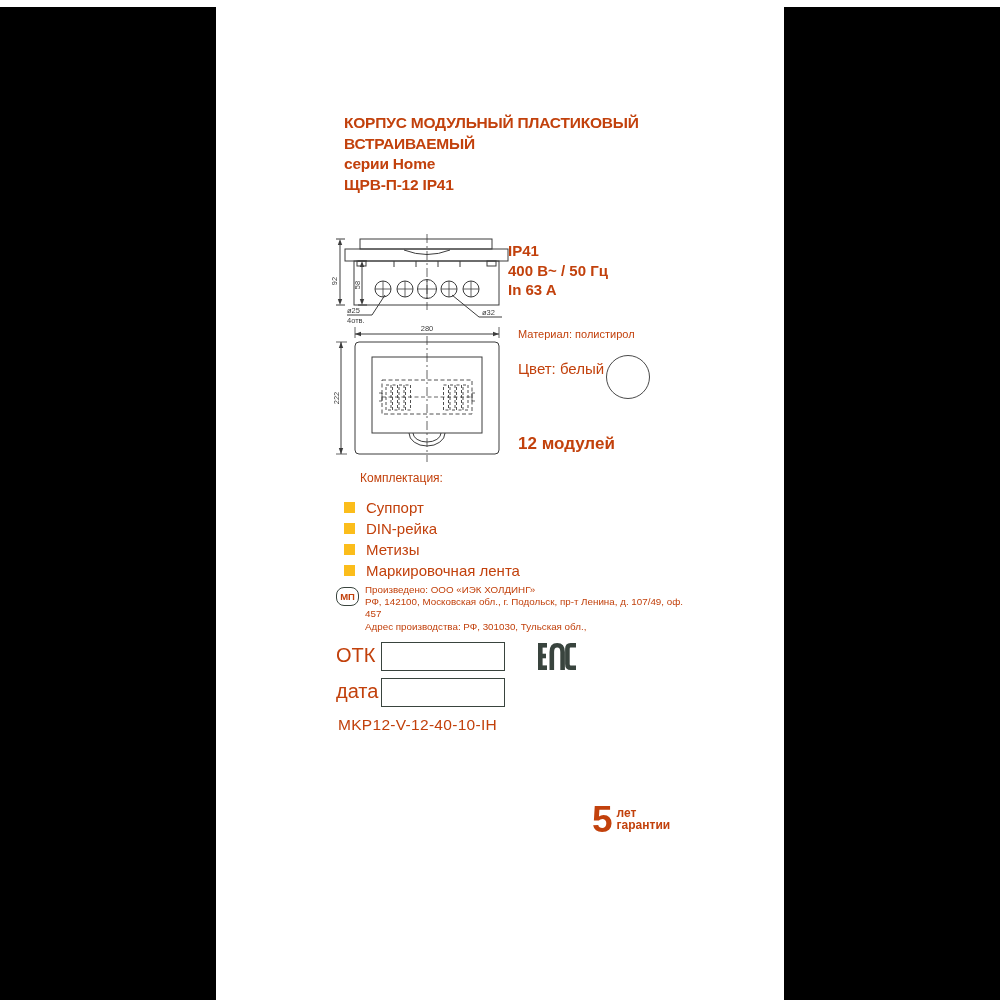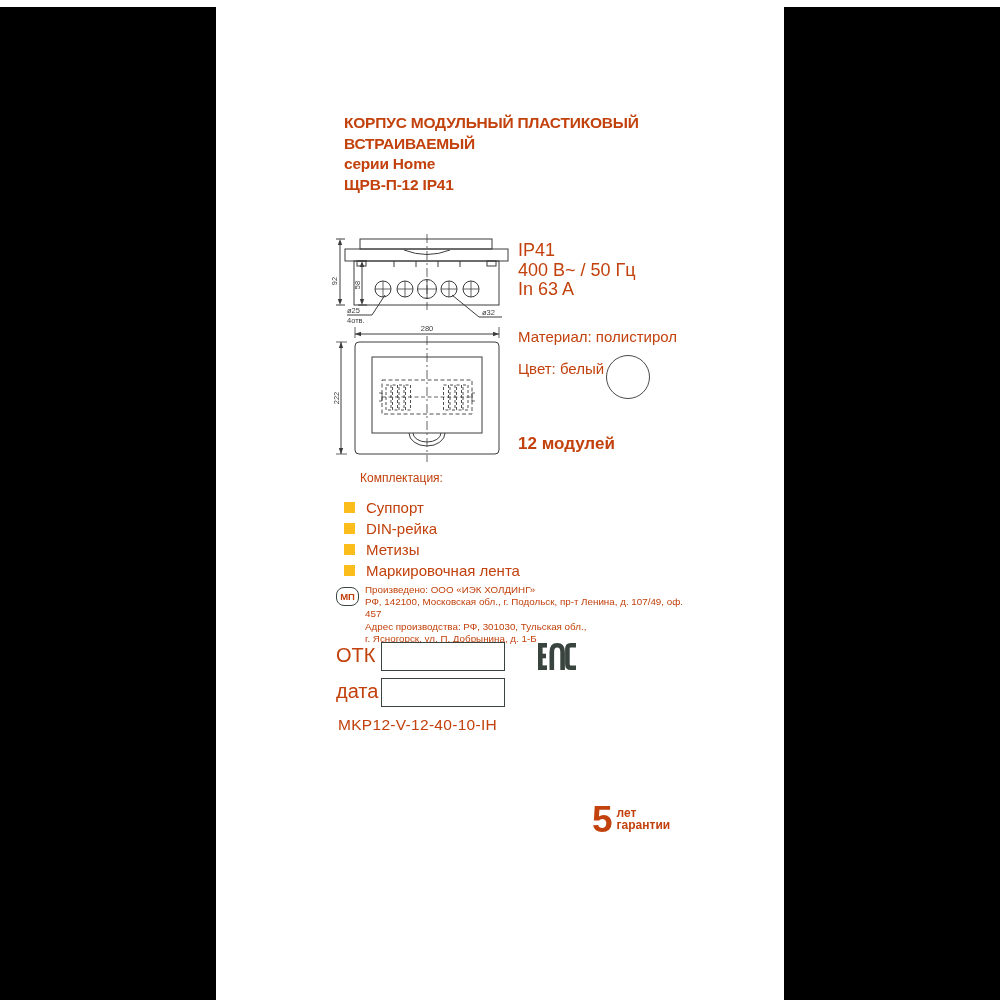--- a/index.html
+++ b/index.html
@@ -1,22 +1,22 @@
 <!DOCTYPE html>
 <html><head>
 <meta charset="utf-8">
 <style>
   html,body{margin:0;padding:0;}
   .page{position:relative;width:1000px;height:1000px;background:#000;overflow:hidden;
         font-family:"Liberation Sans","DejaVu Sans",sans-serif;color:#c2410c;margin-top:7px;}
   .panel{position:absolute;left:216px;top:0;width:568px;height:1000px;background:#fff;}
   .abs{position:absolute;}
   .title{left:128px;top:106px;font-weight:bold;font-size:15.5px;line-height:20.5px;letter-spacing:-0.2px;}
-  .specs{left:302px;top:234px;font-size:18px;line-height:19.5px;}
-  .material{left:302px;top:321px;font-size:15px;}
+  .specs{left:292px;top:234px;font-size:15px;line-height:19.5px;font-weight:bold;}
+  .material{left:302px;top:321px;font-size:11px;}
   .color-label{left:302px;top:353px;font-size:15px;}
   .color-swatch{left:390px;top:348px;width:44px;height:44px;border:1.5px solid #4a4a4a;border-radius:50%;background:#fff;box-sizing:border-box;}
   .modules{left:302px;top:427px;font-size:17px;font-weight:bold;}
   .kit-title{left:144px;top:464px;font-size:12px;font-weight:normal;}
   .kit-list{left:128px;top:490px;}
   .kit-item{display:flex;align-items:center;height:21px;font-size:15px;}
   .bullet{width:11px;height:11px;background:#fbbd1b;margin-right:11px;flex:0 0 auto;}
   .mfr-icon{left:120px;top:580px;width:23px;height:19px;border:1.6px solid #39443e;border-radius:8px;
             font-size:9.5px;font-weight:bold;display:flex;align-items:center;justify-content:center;box-sizing:border-box;}
   .mfr-text{left:149px;top:577px;font-size:9.8px;line-height:12.2px;width:330px;}
@@ -157,21 +157,20 @@
         <span class="bullet"></span>
         <span>Маркировочная лента</span>
       </div>
     </div>
 
     <div class="abs mfr-icon">МП</div>
     <div class="abs mfr-text">
       <div>Произведено: ООО «ИЭК ХОЛДИНГ»</div>
       <div>РФ, 142100, Московская обл., г. Подольск, пр-т Ленина, д. 107/49, оф. 457</div>
       <div>Адрес производства: РФ, 301030, Тульская обл.,</div>
-      <div>г. Ясногорск, ул. П. Добрынина, д. 1-Б</div>
     </div>
 
     <div class="abs qc-label-otk">ОТК</div>
     <div class="abs qc-box qc-box-otk"></div>
     <div class="abs qc-label-date">дата</div>
     <div class="abs qc-box qc-box-date"></div>
 
     <svg class="abs eac-mark" width="46" height="29" viewBox="0 0 46 29">
       <g stroke="#39443e" stroke-width="4.6" fill="none">
         <path d="M6.3 1 V28"></path>

